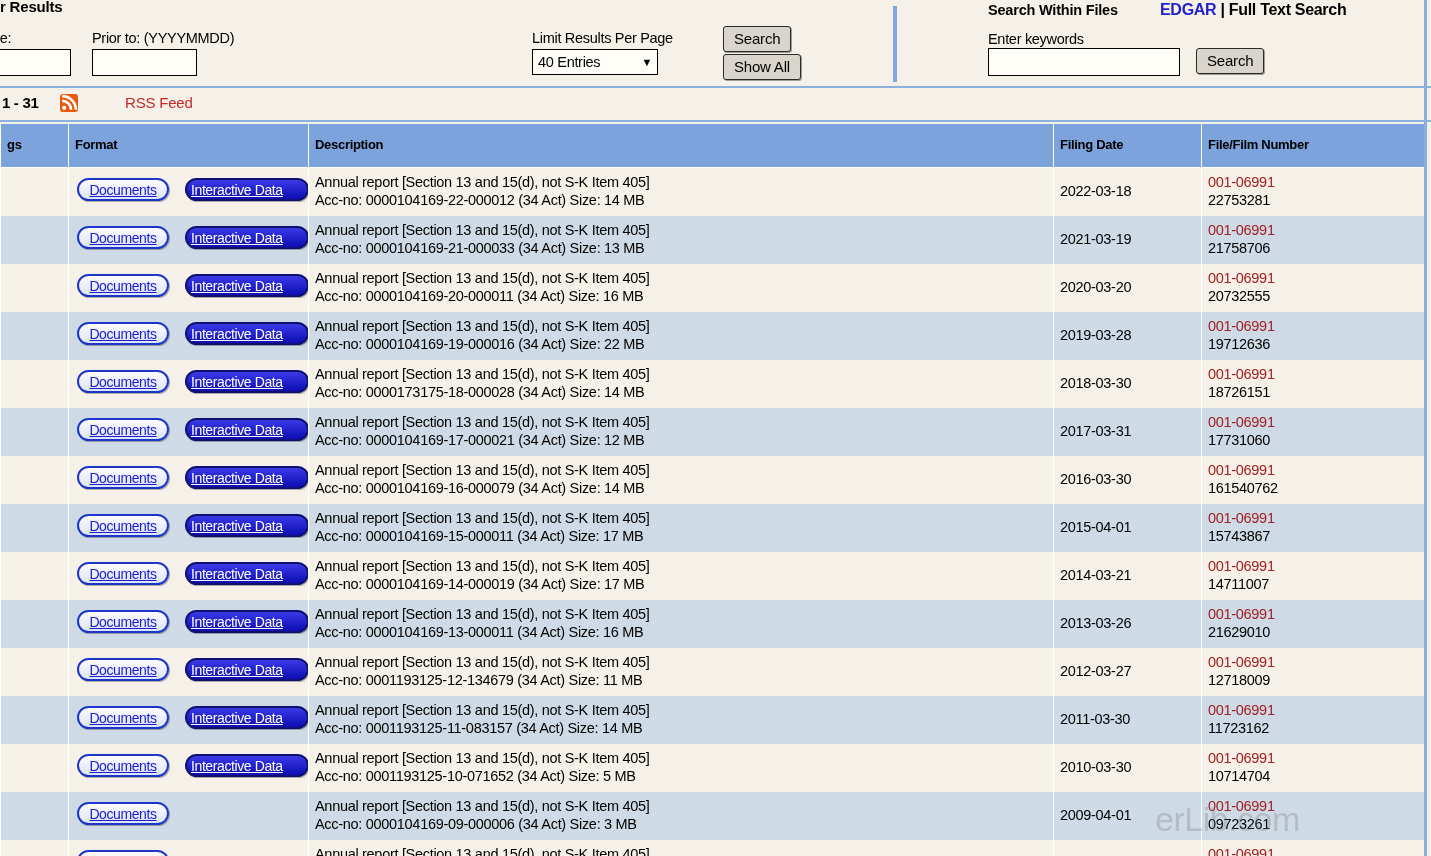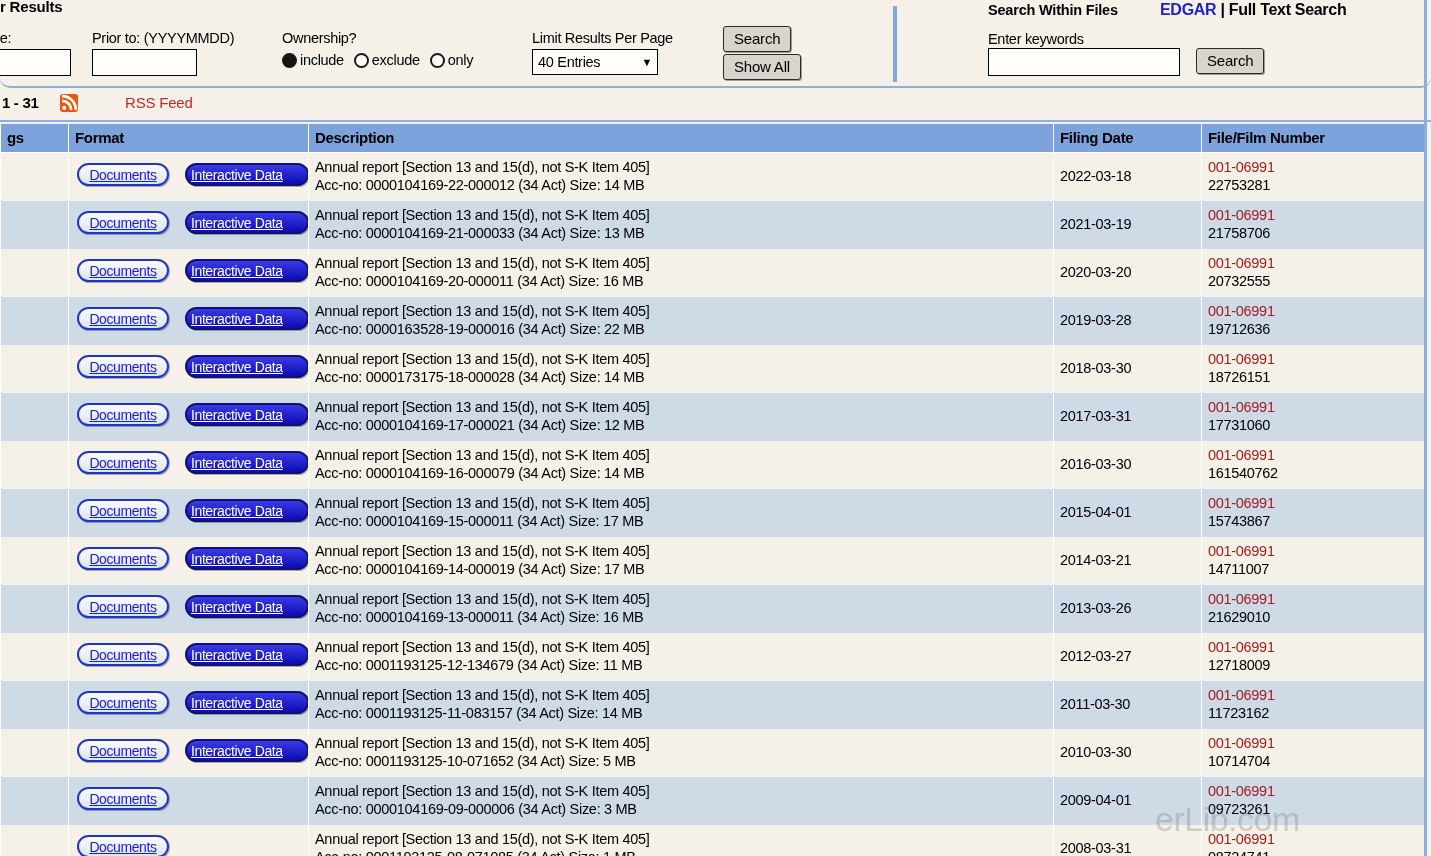--- a/index.html
+++ b/index.html
@@ -12,21 +12,20 @@
   }
 
   #page { position: relative; width: 1431px; height: 856px; overflow: hidden; }
 
   
   .filter-panel {
     position: absolute; left: 0; top: 0;
     width: 1431px; height: 88px;
     background: #F5F1E8;
     border-bottom: 2px solid #8CB0DD;
-    border-radius: 10px;
   }
   .panel-title {
     position: absolute; left: 0; top: -2px;
     font-size: 15px; font-weight: bold; color: #000;
     letter-spacing: -0.2px;
   }
 
   .fld { position: absolute; }
   .fld-label {
     font-size: 14.5px; color: #000; white-space: nowrap;
@@ -142,27 +141,27 @@
   
   table.results {
     position: absolute; left: 0; top: 124px;
     width: 1425px;
     border-collapse: collapse;
     table-layout: fixed;
   }
   table.results th {
     background: #7CA3DC;
     color: #000;
-    font-size: 15px;
+    font-size: 13px;
     font-weight: bold;
     text-align: left;
     padding: 2px 6px 3px 6px;
     border-left: 1.5px solid #FFFFFF;
     border-bottom: 1.5px solid #FFFFFF;
-    height: 28px;
+    height: 43px;
     letter-spacing: -0.3px;
     white-space: nowrap;
     overflow: hidden;
   }
   table.results td {
     font-size: 14.5px;
     color: #000;
     padding: 5px 6px 6px 6px;
     border-left: 1.5px solid #FFFFFF;
     vertical-align: middle;
@@ -246,31 +245,20 @@
     <div class="fld" id="fld-filing-type">
       <div class="fld-label">g Type:</div>
       <input class="txtbox" type="text" value="k" style="">
     </div>
 
     <div class="fld" id="fld-prior-to">
       <div class="fld-label">Prior to: (YYYYMMDD)</div>
       <input class="txtbox" type="text" value="" style="">
     </div>
 
-    <div class="fld" id="fld-ownership">
-      <div class="fld-label">Ownership?</div>
-      <div class="radio-row">
-        <span class="radio checked"></span>
-        <span class="radio-lab">include</span>
-        <span class="radio"></span>
-        <span class="radio-lab">exclude</span>
-        <span class="radio"></span>
-        <span class="radio-lab">only</span>
-      </div>
-    </div>
 
     <div class="fld" id="fld-limit">
       <div class="fld-label">Limit Results Per Page</div>
       <div class="selbox">
         <span>40 Entries</span>
         <span class="chev">▼</span>
       </div>
     </div>
 
     <button class="btn3d" id="btn-search-main">Search</button>
@@ -376,21 +364,21 @@
         <tr class="even">
           <td></td>
           <td>
             <div class="fmt-cell">
               <span class="pill pill-docs">Documents</span>
               <span class="pill pill-ixd">Interactive Data</span>
             </div>
           </td>
           <td>
             <span class="desc-line1">Annual report [Section 13 and 15(d), not S-K Item 405]</span>
-            <span class="desc-line2">Acc-no: 0000163528-19-000016 (34 Act)  Size: 22 MB</span>
+            <span class="desc-line2">Acc-no: 0000104169-19-000016 (34 Act)  Size: 22 MB</span>
           </td>
           <td class="date-cell">2019-03-28</td>
           <td>
             <span class="file-num">001-06991</span>
             <span class="film-num">19712636</span>
           </td>
         </tr>
         <tr class="odd">
           <td></td>
           <td>

